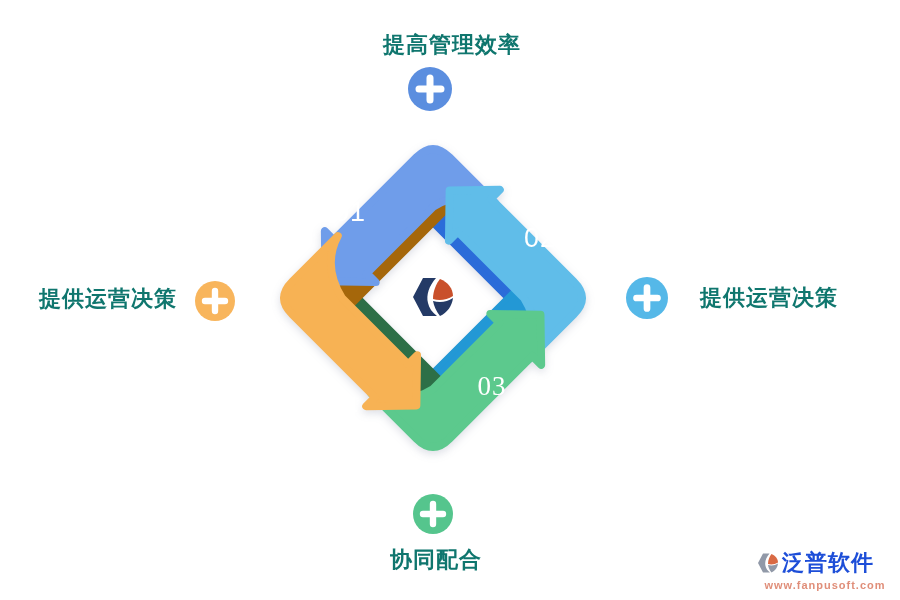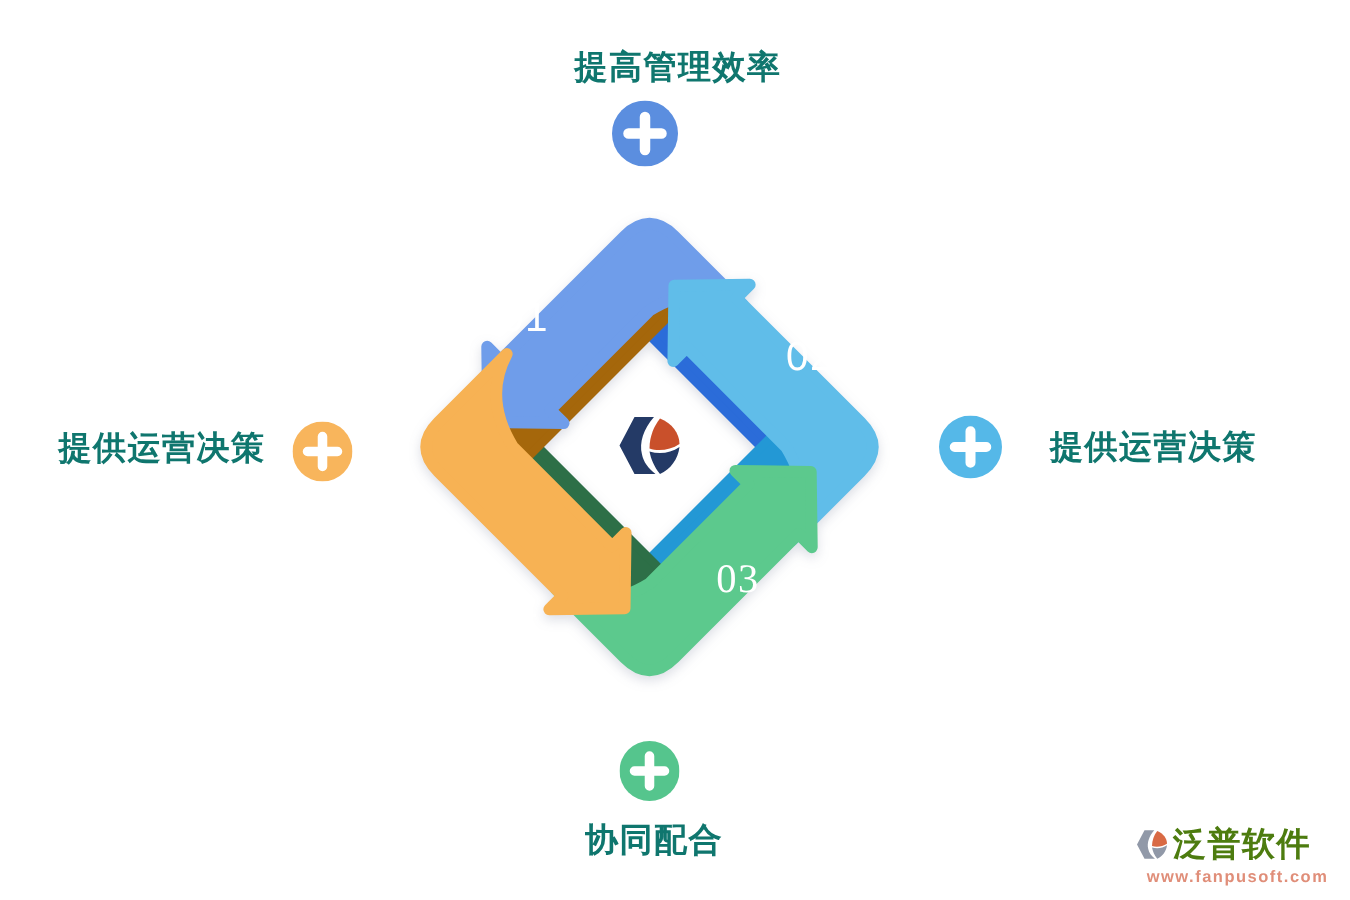--- a/index.html
+++ b/index.html
@@ -32,21 +32,21 @@
   .num-02{left:540px;top:238px;}
   .num-03{left:492px;top:386px;font-family:Liberation Serif, serif;}
   .num-04{left:343px;top:367px;margin-top:40px;}
 
   
   .center-logo{position:absolute;left:409px;top:273px;}
 
   
   .watermark{position:absolute;left:756px;top:548px;width:138px;}
   .wm-row{display:flex;align-items:center;gap:2px;}
-  .wm-brand{font-size:22px;font-weight:700;color:#4d7c0f;letter-spacing:1px;white-space:nowrap;}
+  .wm-brand{font-size:22px;font-weight:700;color:#1d4ed8;letter-spacing:1px;white-space:nowrap;}
   .wm-url{font-size:11px;color:#E08E79;letter-spacing:1px;text-align:center;margin-top:1px;white-space:nowrap;font-weight:bold;}
 </style>
 </head>
 <body>
 
 <div class="canvas">
 
   <svg class="ring" width="312" height="312" viewBox="0 0 320 320">
     <defs>
       <path id="tailP" d="M94,58 H246 V106 H94 Z"></path>

